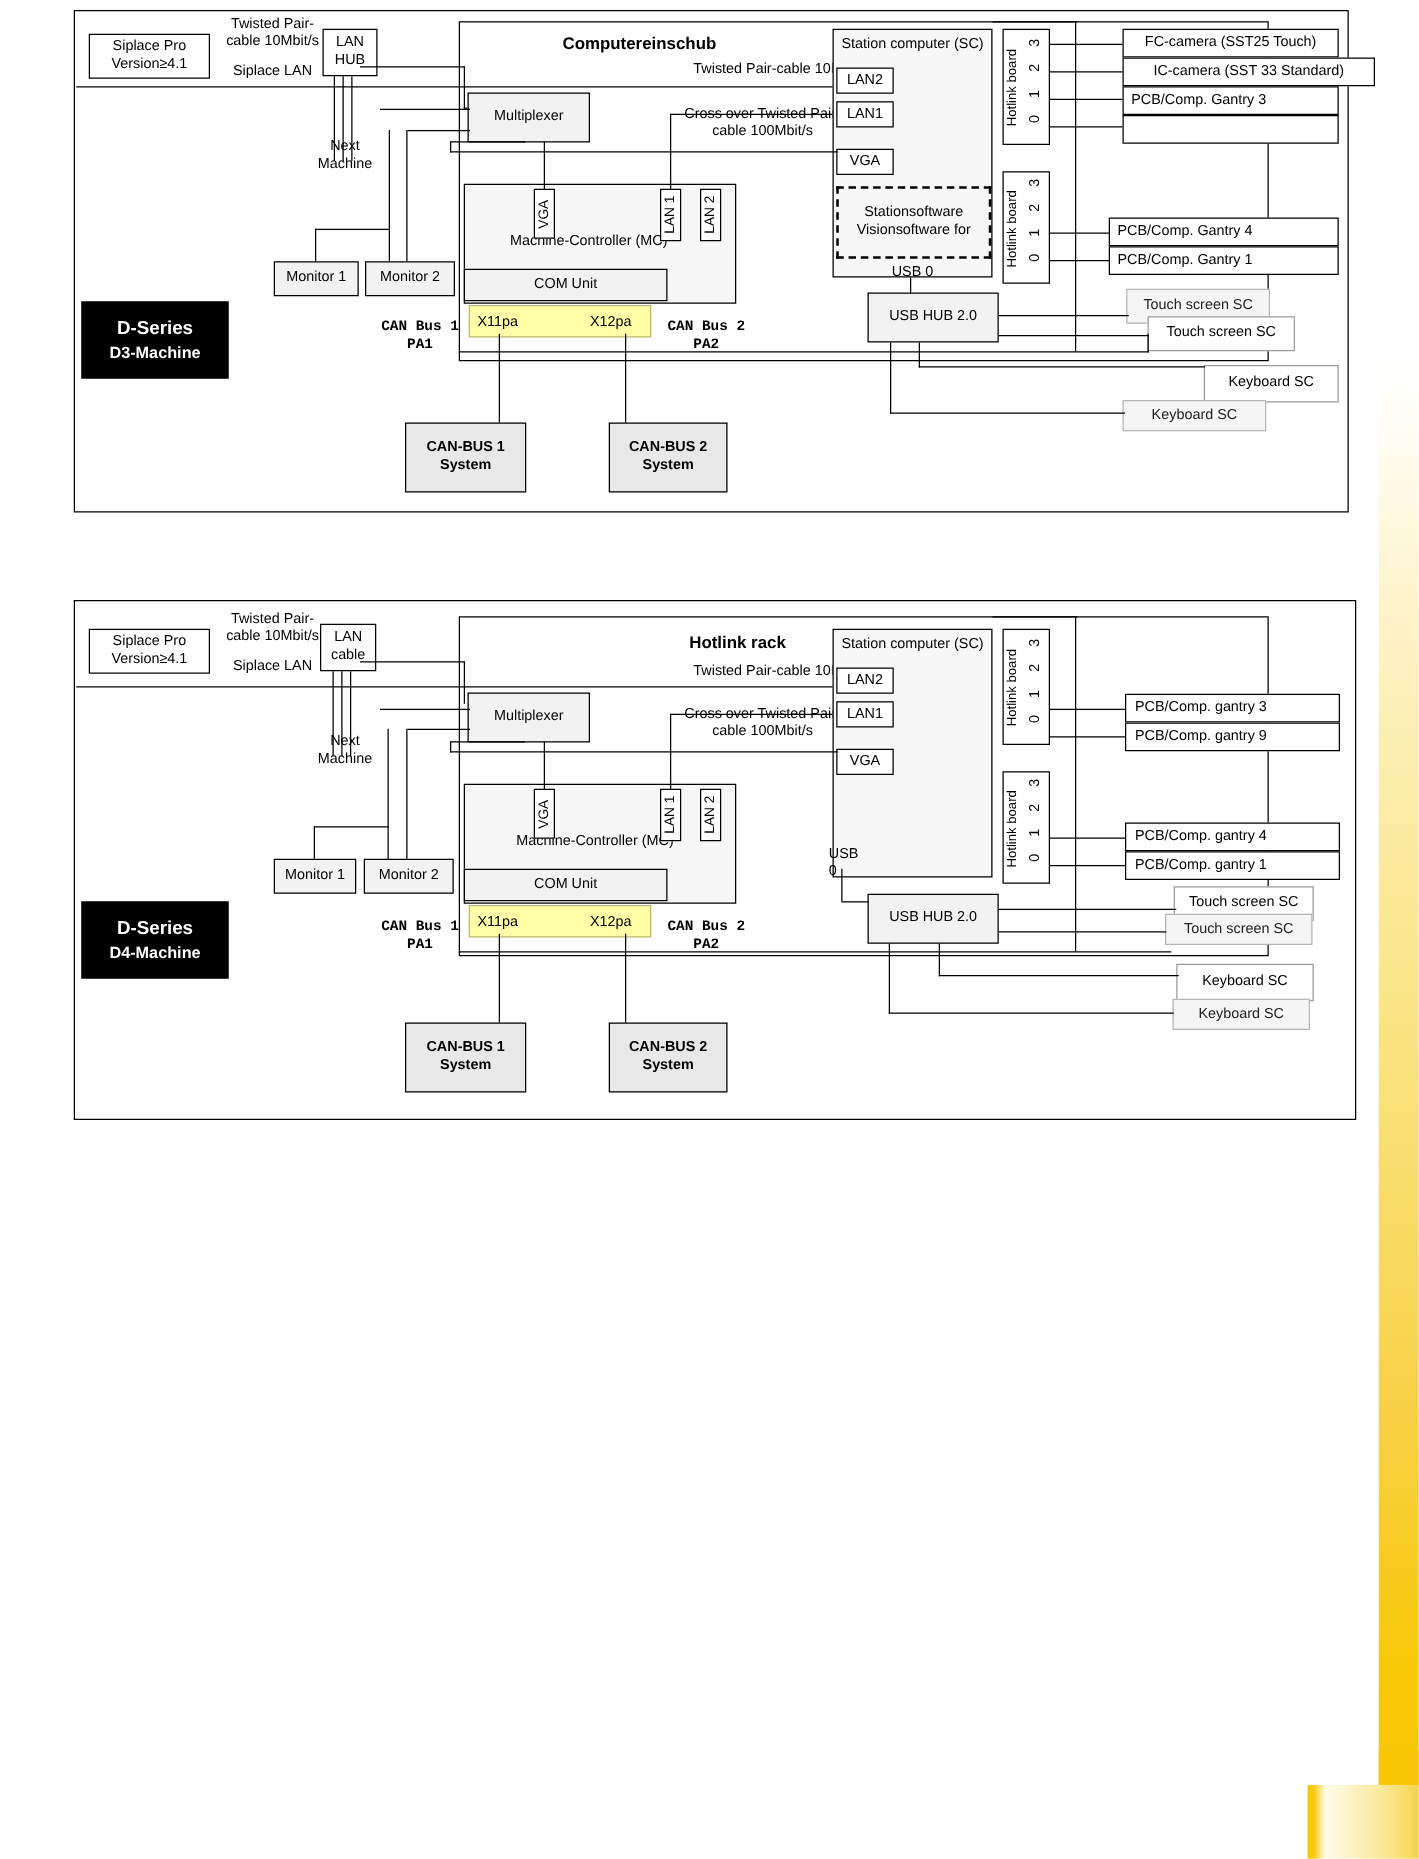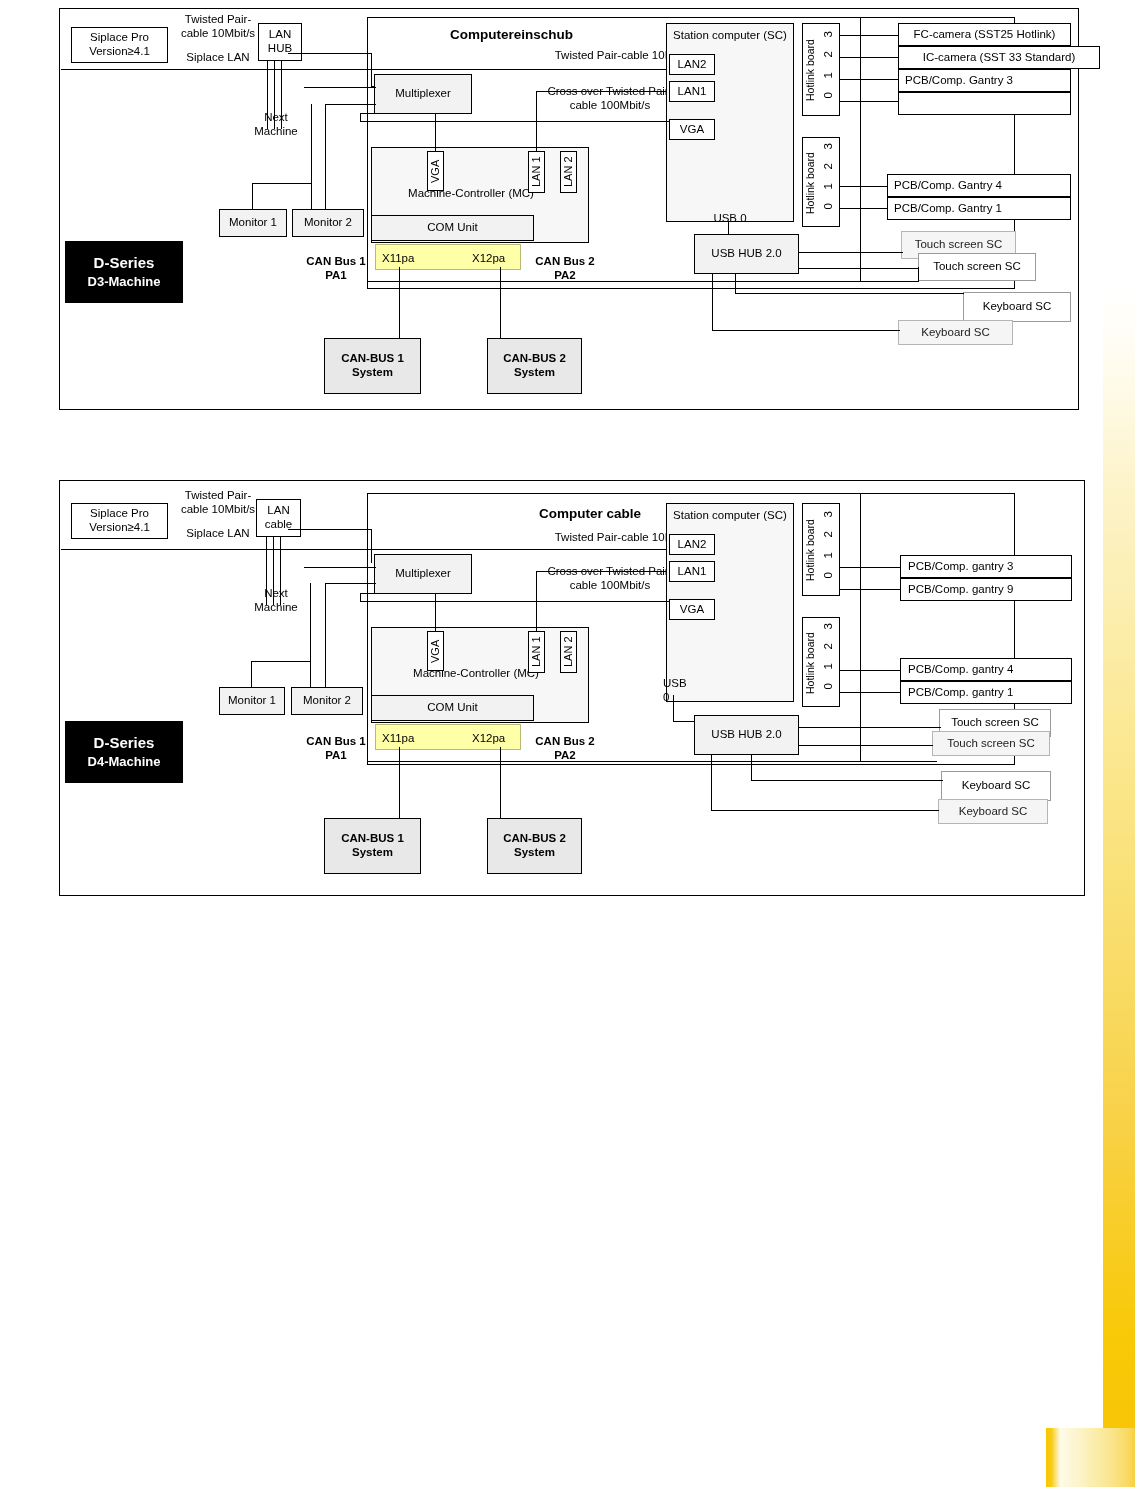--- a/index.html
+++ b/index.html
@@ -41,21 +41,21 @@
   .box.dashed{background:transparent;border:2px dashed #000;}
   .box.bigcontainer{background:#f7f7f7;border:1.6px solid #000;display:block;}
   .box.nofill{background:transparent;}
 
   .vert{
     writing-mode:vertical-rl;transform:rotate(180deg);white-space:nowrap;
   }
   .lbl{
     position:absolute;font-size:11.5px;line-height:1.2;white-space:pre-line;text-align:center;
   }
-  .lbl.b{font-weight:bold;}
+  .lbl.b{font-weight:bold;font-family:Liberation Mono, monospace;}
   .title{
     position:absolute;font-weight:bold;font-size:13.5px;
   }
   .badge{
     position:absolute;background:#000;color:#fff;font-weight:bold;
     display:flex;flex-direction:column;align-items:center;justify-content:center;
     font-size:15px;line-height:1.35;
   }
   .badge .sub{font-size:13px;}
   
@@ -145,37 +145,39 @@
   <div class="lbl" style="left:608px;top:20px;width:124px;">Station computer  (SC)</div>
 
   <div class="box white" style="left:609px;top:45px;width:46px;height:21px;">LAN2</div>
   <div class="box white" style="left:609px;top:72px;width:46px;height:21px;">LAN1</div>
   <div class="box white" style="left:609px;top:110px;width:46px;height:21px;">VGA</div>
   <div class="ln lnh" style="left:300px;top:112px;width:310px;"></div>
   <div class="ln lnv" style="left:300px;top:104px;height:9px;"></div>
   <div class="ln lnh" style="left:300px;top:104px;width:60px;"></div>
   <div class="ln lnv" style="left:359px;top:104px;height:1px;"></div>
 
+  <div class="box dashed" style="left:609px;top:140px;width:124px;height:58px;white-space:pre-line;">Stationsoftware
+Visionsoftware for</div>
   <div class="lbl" style="left:640px;top:203px;width:60px;">USB 0</div>
 
   <div class="box white" style="left:742px;top:14px;width:38px;height:93px;display:block;"></div>
   <div class="lbl vert" style="left:744px;top:22px;height:78px;font-size:10.5px;">Hotlink board</div>
   <div class="lbl vert" style="left:762px;top:22px;">3</div>
   <div class="lbl vert" style="left:762px;top:42px;">2</div>
   <div class="lbl vert" style="left:762px;top:63px;">1</div>
   <div class="lbl vert" style="left:762px;top:83px;">0</div>
 
   <div class="box white" style="left:742px;top:128px;width:38px;height:90px;display:block;"></div>
   <div class="lbl vert" style="left:744px;top:136px;height:76px;font-size:10.5px;">Hotlink board</div>
   <div class="lbl vert" style="left:762px;top:134px;">3</div>
   <div class="lbl vert" style="left:762px;top:154px;">2</div>
   <div class="lbl vert" style="left:762px;top:174px;">1</div>
   <div class="lbl vert" style="left:762px;top:194px;">0</div>
 
-  <div class="box white" style="left:838px;top:14px;width:173px;height:23px;">FC-camera (SST25 Hotlink)</div>
+  <div class="box white" style="left:838px;top:14px;width:173px;height:23px;">FC-camera (SST25 Touch)</div>
   <div class="box white" style="left:838px;top:37px;width:202px;height:23px;">IC-camera (SST 33 Standard)</div>
   <div class="box white" style="left:838px;top:60px;width:173px;height:23px;justify-content:flex-start;padding-left:6px;">PCB/Comp. Gantry 3</div>
   <div class="box white" style="left:838px;top:83px;width:173px;height:23px;"></div>
 
   <div class="ln lnh t" style="left:780px;top:26px;width:58px;"></div>
   <div class="ln lnh t" style="left:780px;top:48px;width:58px;"></div>
   <div class="ln lnh t" style="left:780px;top:70px;width:58px;"></div>
   <div class="ln lnh t" style="left:780px;top:92px;width:58px;"></div>
 
   <div class="box white" style="left:827px;top:165px;width:184px;height:23px;justify-content:flex-start;padding-left:6px;">PCB/Comp. Gantry 4</div>
@@ -226,21 +228,21 @@
   <div class="ln lnv t" style="left:206px;top:56px;height:68px;"></div>
   <div class="ln lnv t" style="left:213px;top:56px;height:68px;"></div>
   <div class="ln lnv t" style="left:220px;top:56px;height:68px;"></div>
   <div class="lbl" style="left:180px;top:106px;width:72px;">Next
 Machine</div>
 
   <div class="ln lnh" style="left:228px;top:48px;width:84px;"></div>
   <div class="ln lnv" style="left:311px;top:48px;height:34px;"></div>
 
   <div class="box nofill" style="left:307px;top:12px;width:648px;height:272px;border:1.6px solid #000;background:transparent;"></div>
-  <div class="title" style="left:370px;top:25px;width:320px;text-align:center;">Computer cable</div>
+  <div class="title" style="left:370px;top:25px;width:320px;text-align:center;">Hotlink rack</div>
 
   <div class="lbl" style="left:430px;top:50px;width:270px;">Twisted Pair-cable 10Mbit/s</div>
   <div class="ln lnh" style="left:1px;top:68px;width:608px;"></div>
 
   <div class="box" style="left:314px;top:73px;width:98px;height:40px;">Multiplexer</div>
   <div class="ln lnh" style="left:244px;top:86px;width:72px;"></div>
   <div class="ln lnh" style="left:266px;top:102px;width:50px;"></div>
   <div class="ln lnv" style="left:265px;top:102px;height:120px;"></div>
 
   <div class="lbl" style="left:460px;top:84px;width:180px;">Cross over  Twisted Pair-

